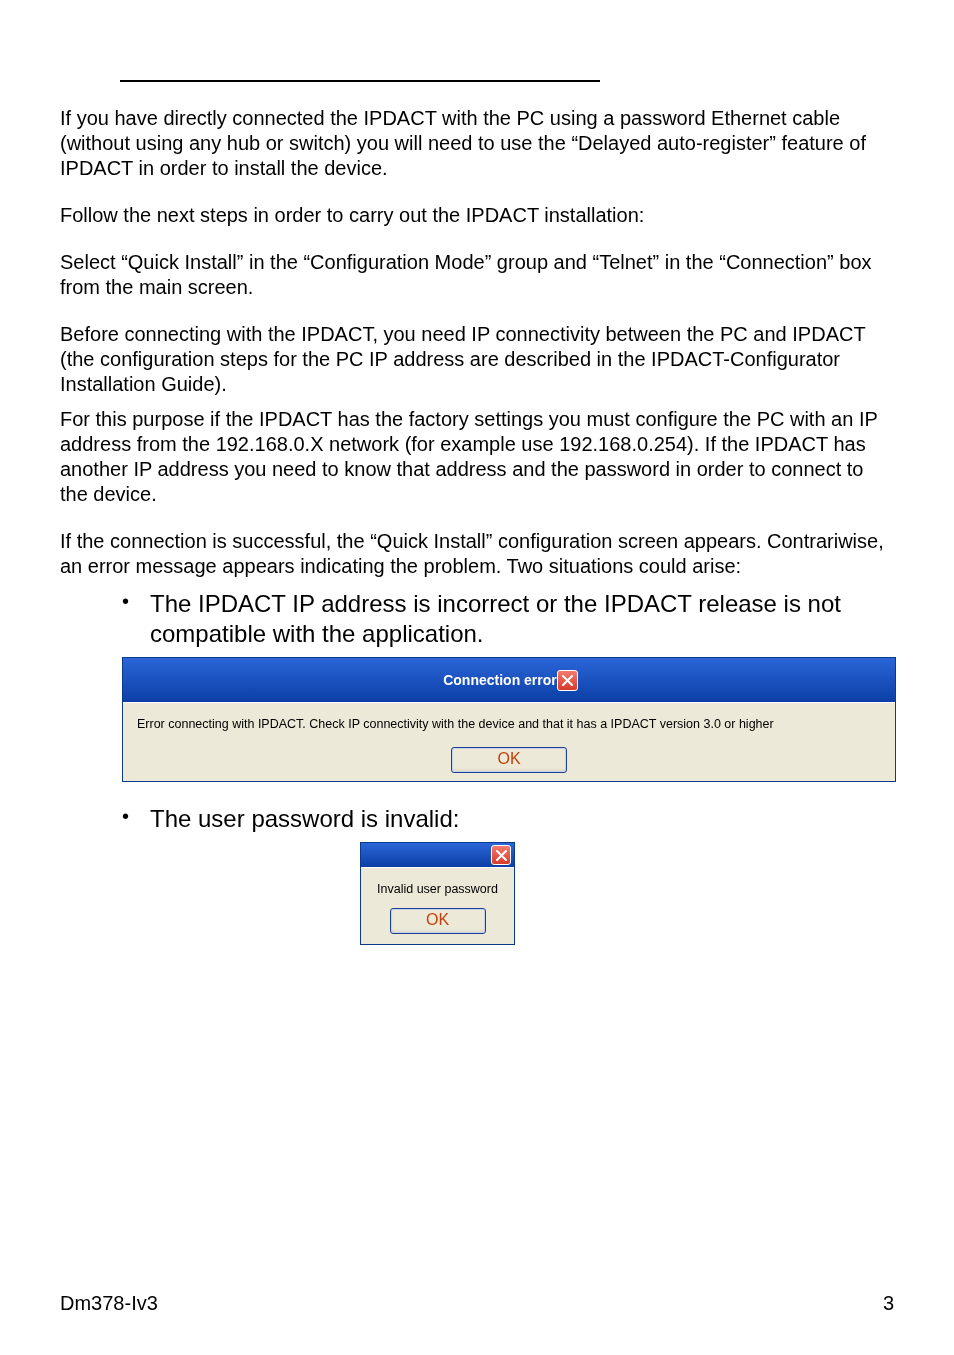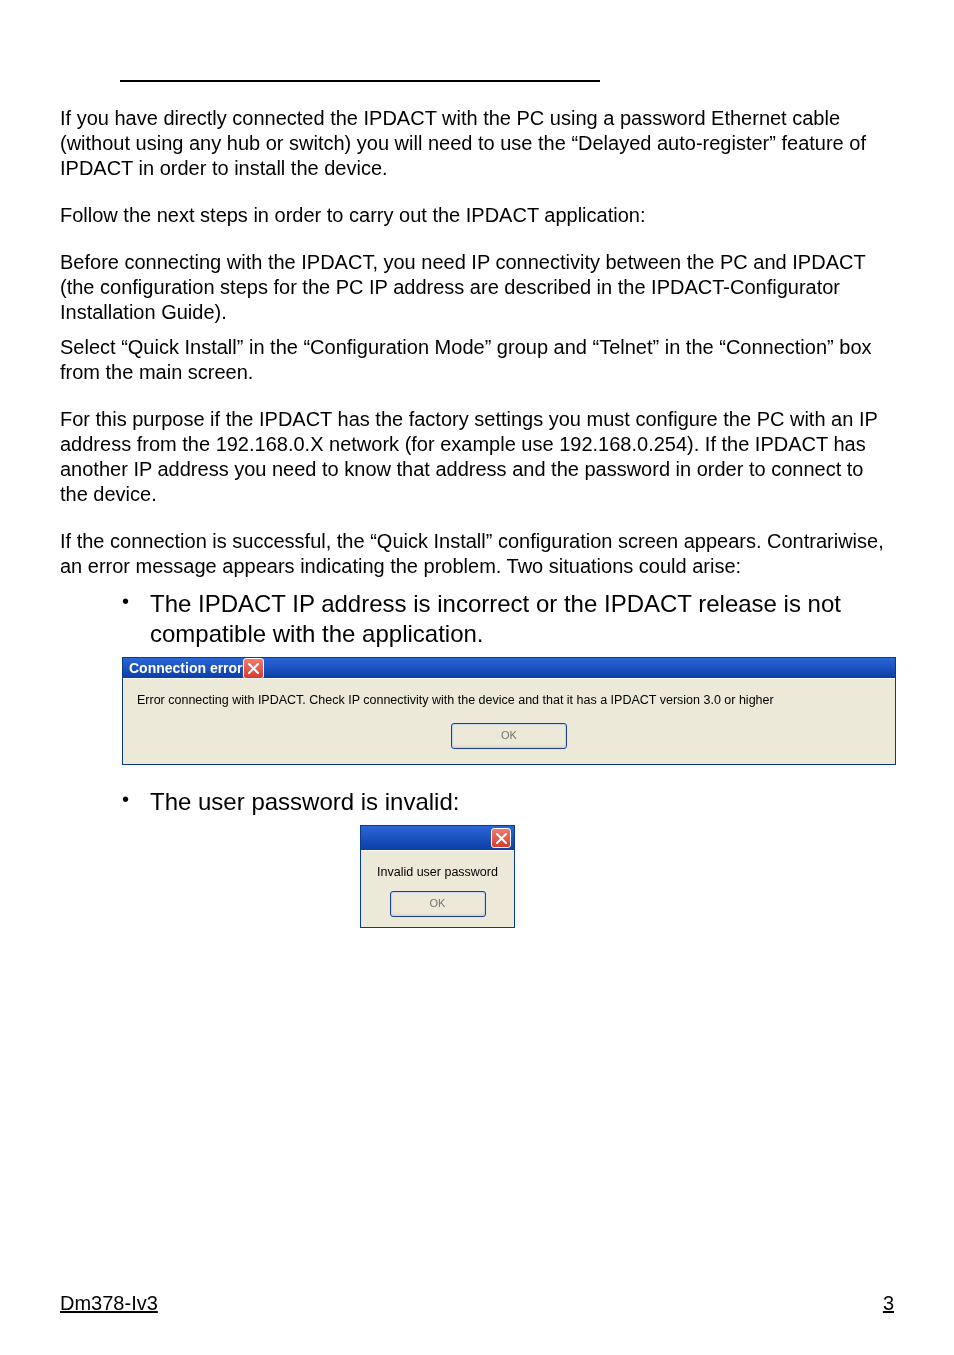--- a/index.html
+++ b/index.html
@@ -54,22 +54,22 @@
   .dialog1-wrap {
     margin-left: 62px;
     margin-bottom: 22px;
     width: 772px;
     border: 1px solid #0a3a8a;
     box-shadow: 0 0 0 1px #ffffff inset;
   }
   .titlebar {
     display: flex;
     align-items: center;
-    justify-content: flex-start;
-    height: 20px;
+    justify-content: center;
+    height: 44px;
     padding: 0 3px 0 6px;
     background: linear-gradient(to bottom, #2a66d8 0%, #1b52bf 50%, #0b3fa6 100%);
     color: #fff;
     font-weight: bold;
     font-size: 14px;
   }
   .titlebar .title-text {
     white-space: nowrap;
   }
   .close-btn {
@@ -80,39 +80,39 @@
     border-radius: 3px;
     box-sizing: border-box;
     display: flex;
     align-items: center;
     justify-content: center;
   }
   .close-btn svg { display:block; }
   .dlg-body {
     background: #ece9d8;
     border-top: 1px solid #fff;
-    padding: 14px 10px 15px 10px;
+    padding: 14px 10px 8px 10px;
     text-align: center;
   }
   .dlg-msg {
     font-size: 12.5px;
     color: #000;
     text-align: left;
     padding: 0 4px 16px 4px;
   }
   .winbtn {
     display: inline-block;
     min-width: 90px;
     height: 24px;
     background: #ece9d8;
     border: 1px solid #1c3f94;
     border-radius: 3px;
     box-shadow: inset 0 0 0 1px #c8d3ee, inset 0 -2px 3px rgba(0,0,0,0.08);
-    font-size: 11px;
-    color: #737373;
+    font-size: 16px;
+    color: #c2410c;
     line-height: 22px;
     text-align: center;
     padding: 0 12px;
   }
   
   .dialog2-wrap {
     margin-left: 300px;
     width: 153px;
     border: 1px solid #0a3a8a;
     margin-bottom: 30px;
@@ -132,36 +132,35 @@
     padding: 0 0 12px 0;
   }
   .footer {
     position: absolute;
     bottom: 40px;
     left: 60px;
     right: 60px;
     display: flex;
     justify-content: space-between;
     font-size: 20px;
-    text-decoration: underline;
   }
 </style>
 </head>
 <body>
 
 <div class="page">
   <hr class="hr-top">
 
   <p class="para">If you have directly connected the IPDACT with the PC using a password Ethernet cable (without using any hub or switch) you will need to use the “Delayed auto-register” feature of IPDACT in order to install the device.</p>
 
-  <p class="para">Follow the next steps in order to carry out the IPDACT application:</p>
+  <p class="para">Follow the next steps in order to carry out the IPDACT installation:</p>
+
+  <p class="para">Select “Quick Install” in the “Configuration Mode” group and “Telnet” in the “Connection” box from the main screen.</p>
 
   <p class="para tight">Before connecting with the IPDACT, you need IP connectivity between the PC and IPDACT (the configuration steps for the PC IP address are described in the IPDACT-Configurator Installation Guide).</p>
-
-  <p class="para">Select “Quick Install” in the “Configuration Mode” group and “Telnet” in the “Connection” box from the main screen.</p>
   <p class="para">For this purpose if the IPDACT has the factory settings you must configure the PC with an IP address from the 192.168.0.X network (for example use 192.168.0.254). If the IPDACT has another IP address you need to know that address and the password in order to connect to the device.</p>
 
 
   <p class="para tight">If the connection is successful, the “Quick Install” configuration screen appears. Contrariwise, an error message appears indicating the problem.  Two situations could arise:</p>
 
   <ul class="bullets">
     <li>The IPDACT IP address is incorrect or the IPDACT release is not compatible with the application.</li>
   </ul>
 
   <div class="dialog1-wrap">

